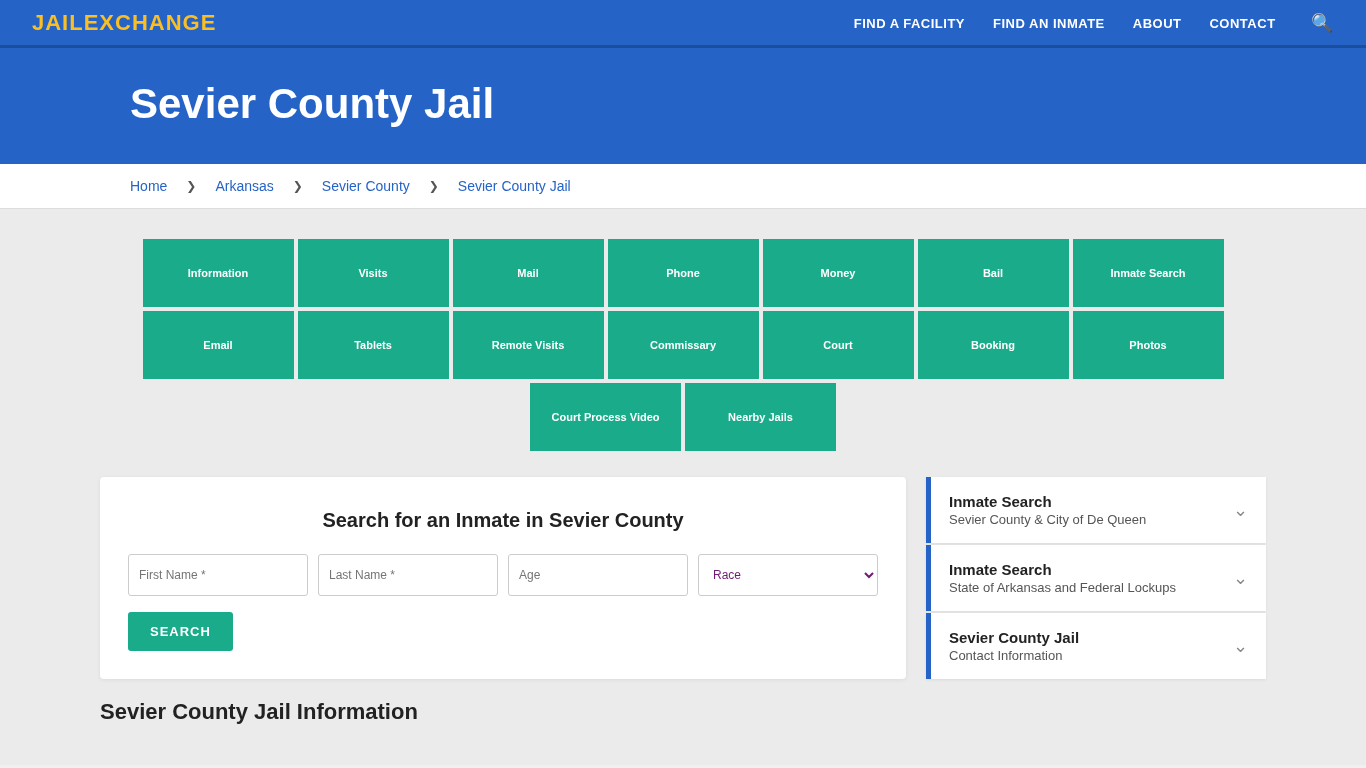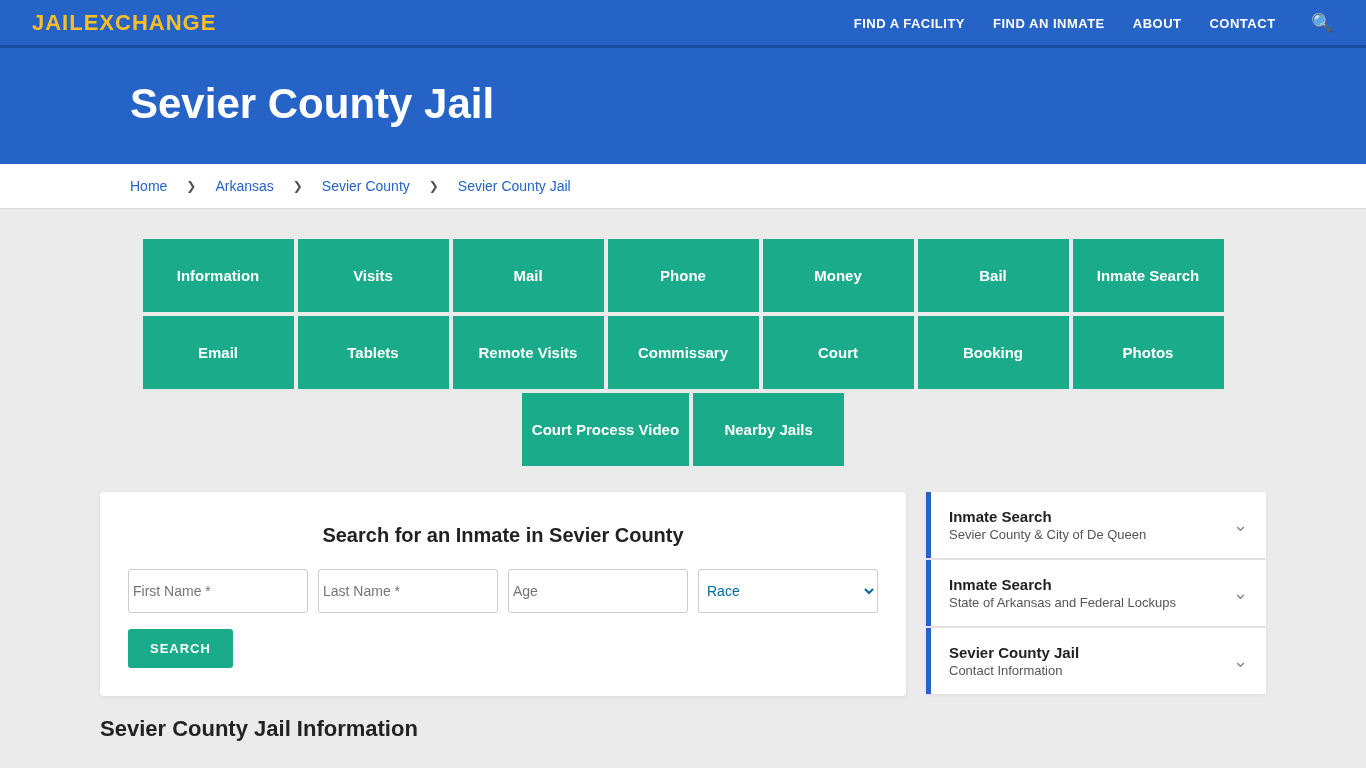--- a/index.html
+++ b/index.html
@@ -95,21 +95,21 @@
       gap: 0;
       margin-bottom: 24px;
     }
     .btn-row {
       display: flex;
       gap: 0;
     }
     .grid-btn {
       background: #1aab8a;
       color: #fff;
-      font-size: 15px;
+      font-size: 11px;
       font-weight: 600;
       text-align: center;
       padding: 28px 10px;
       min-width: 155px;
       border: 2px solid #ebebeb;
       cursor: pointer;
       text-decoration: none;
       display: flex;
       align-items: center;
       justify-content: center;
@@ -141,28 +141,28 @@
     }
     .form-fields {
       display: flex;
       gap: 10px;
       margin-bottom: 16px;
       flex-wrap: wrap;
     }
     .form-fields input, .form-fields select {
       flex: 1;
       min-width: 100px;
-      padding: 12px 4px;
+      padding: 12px 10px;
       border: 1px solid #ccc;
       border-radius: 3px;
-      font-size: 14px;
+      font-size: 12px;
       color: #888;
       background: #fff;
     }
-    .form-fields select { color: #0369a1; }
+    .form-fields select { color: #701a75; }
     .search-btn {
       background: #1aab8a;
       color: #fff;
       font-size: 13px;
       font-weight: 700;
       letter-spacing: 1px;
       padding: 12px 22px;
       border: none;
       border-radius: 3px;
       cursor: pointer;

